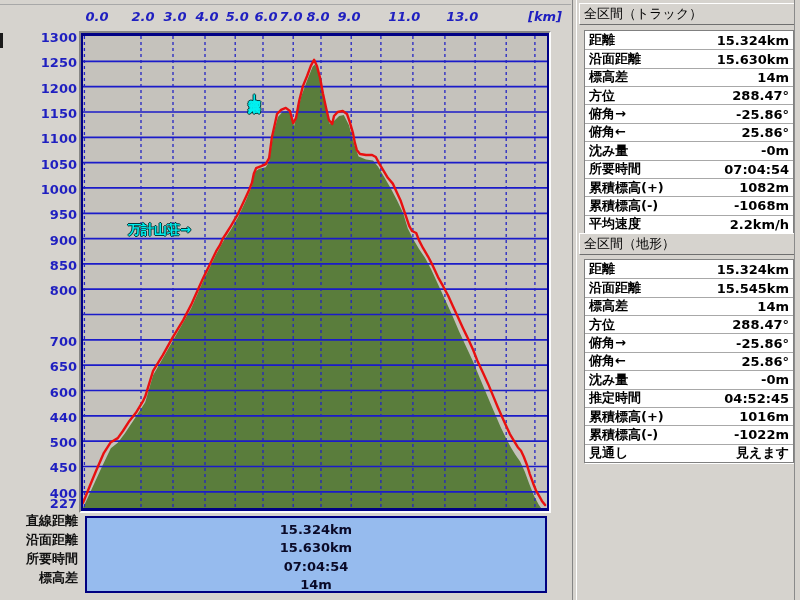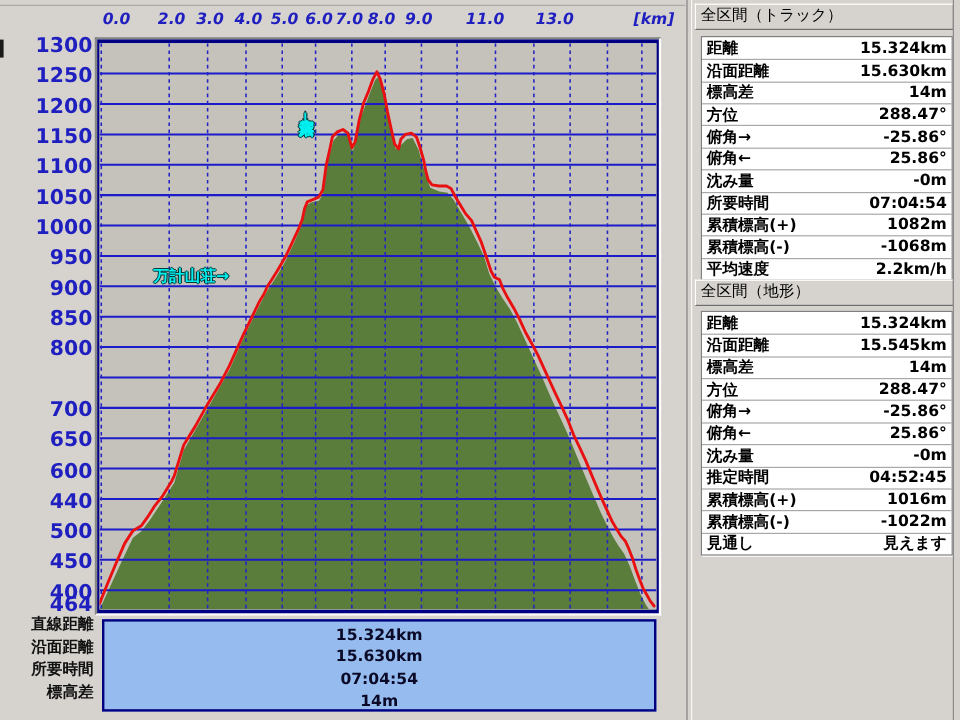--- a/index.html
+++ b/index.html
@@ -5,21 +5,21 @@
   html,body{margin:0;padding:0;}
   body{width:800px;height:600px;position:relative;overflow:hidden;
        background:#d6d3ce;font-family:"DejaVu Sans",sans-serif;}
   .abs{position:absolute;}
   
   #chart-region{position:absolute;left:0;top:0;width:572px;height:600px;}
   #window-top-line{position:absolute;left:0;top:4px;width:571px;height:1px;background:#a8a8a8;}
   #left-edge-mark{position:absolute;left:0;top:33px;width:3px;height:15px;background:#1a1a1a;}
   .xlab{position:absolute;top:9px;transform:translateX(-50%);font-size:13px;font-weight:bold;
         color:#1f1fc0;white-space:nowrap;letter-spacing:0;}
-  .ylab{position:absolute;left:0;width:77px;text-align:right;font-size:17px;font-weight:bold;
+  .ylab{position:absolute;left:0;width:77px;text-align:right;font-size:13px;font-weight:bold;
         color:#1f1fc0;line-height:14px;}
   #plot-bevel{position:absolute;left:79px;top:31px;
         border:2px solid;border-color:#868686 #fbfbfb #fbfbfb #868686;}
   #plot-navy{border:solid #000085;border-width:3px 2px 3px 2px;}
   #plot{width:464px;height:472px;position:relative;background:#c5c2bc;overflow:visible;}
   #chart-svg{position:absolute;left:0;top:0;}
   .anno{position:absolute;font-size:13px;font-weight:bold;white-space:nowrap;z-index:5;
         text-shadow:1px 0 0 #063a3a,-1px 0 0 #063a3a,0 1px 0 #063a3a,0 -1px 0 #063a3a;}
   .anno.vert{writing-mode:vertical-rl;text-orientation:upright;letter-spacing:1px;line-height:14px;}
   .sumlab{position:absolute;left:0;width:78px;text-align:right;font-size:13px;font-weight:bold;
@@ -76,21 +76,21 @@
       <div class="ylab" style="top: 258.897px;">850</div>
       <div class="ylab" style="top: 284.219px;">800</div>
       <div class="ylab" style="top: 305px; padding-left: 48px;">750</div>
       <div class="ylab" style="top: 334.863px;">700</div>
       <div class="ylab" style="top: 360.185px;">650</div>
       <div class="ylab" style="top: 385.506px;">600</div>
       <div class="ylab" style="top: 410.828px;">440</div>
       <div class="ylab" style="top: 436.15px;">500</div>
       <div class="ylab" style="top: 461.472px;">450</div>
       <div class="ylab" style="top: 486.794px;">400</div>
-      <div class="ylab" style="top: 497px;">464</div>
+      <div class="ylab" style="top: 497px;">227</div>
     </div>
 
   <div id="plot-bevel">
     <div id="plot-navy">
       <div id="plot">
           <svg id="chart-svg" width="464" height="472" viewBox="0 0 464 472">
             <polygon points="0.0,472.0 9.3,451.7 18.6,431.5 27.8,412.2 34.8,406.7 41.8,397.6 52.9,380.8 62.2,366.2 70.1,339.3 90.0,304.4 108.1,272.5 120.2,245.1 133.2,218.3 140.1,205.6 148.0,193.5 155.0,181.3 162.9,164.6 168.9,149.9 171.7,135.7 176.3,132.7 182.8,131.2 186.1,125.6 190.2,98.2 194.9,81.0 199.5,76.0 204.2,75.0 207.9,78.0 211.1,90.1 214.4,76.0 218.1,60.8 224.1,44.6 229.7,30.4 232.0,28.4 235.7,36.5 239.0,50.6 243.1,75.0 246.8,88.1 251.0,85.1 256.1,80.0 260.8,79.0 265.9,89.1 271.4,108.9 275.6,120.5 283.0,123.6 290.0,124.6 295.1,130.7 301.6,141.8 307.6,151.9 314.1,164.6 320.2,177.3 324.8,192.4 330.4,203.6 335.9,212.7 342.0,221.8 348.0,233.0 355.0,248.2 361.9,263.3 368.9,278.5 375.8,294.7 382.8,309.9 389.8,325.1 396.7,341.8 403.7,358.6 410.6,374.8 417.6,391.0 423.2,402.6 427.8,411.2 432.4,418.8 437.1,425.4 441.7,435.5 446.4,448.2 451.0,459.8 455.6,468.5 459.4,474.0 464.0,478.1 464,472 0,472" fill="#5a7d3c"></polygon>
             <line x1="0" x2="464" y1="25.3" y2="25.3" stroke="#1b1bc9" stroke-width="1.7"></line>
             <line x1="0" x2="464" y1="50.6" y2="50.6" stroke="#1b1bc9" stroke-width="1.7"></line>
             <line x1="0" x2="464" y1="76.0" y2="76.0" stroke="#1b1bc9" stroke-width="1.7"></line>

